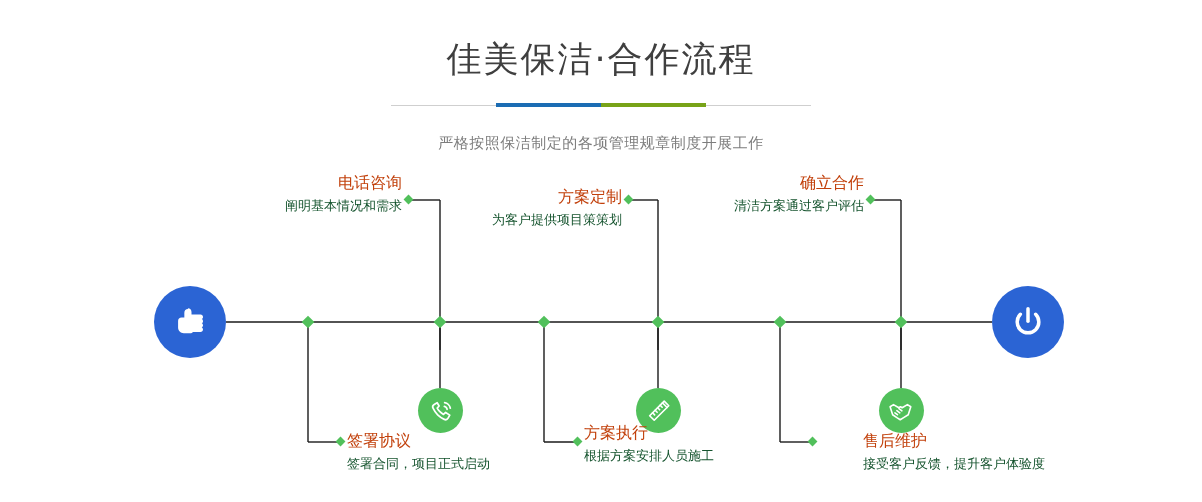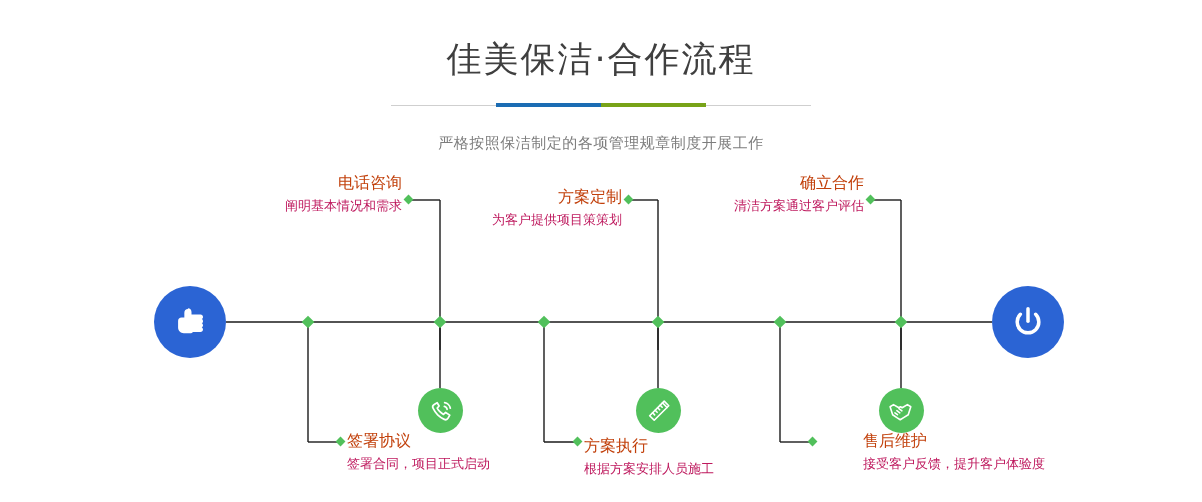--- a/index.html
+++ b/index.html
@@ -52,21 +52,21 @@
   
   .node {
     position:absolute; width:45px; height:45px; border-radius:50%;
     display:flex; align-items:center; justify-content:center;
   }
   .node svg { display:block; }
 
   
   .label { position:absolute; white-space:nowrap; }
   .label .lb-title { font-size:16px; color:#c2410c; line-height:20px; }
-  .label .lb-desc  { font-size:13px; color:#be185d; line-height:20px; margin-top:3px; }
+  .label .lb-desc  { font-size:13px; color:#14532d; line-height:20px; margin-top:3px; }
   .label.right-align { text-align:right; }
   .label.left-align  { text-align:left; }
 </style>
 </head>
 <body>
 
 <div id="root">
 
   <div class="header">
     <div class="title" style="color: rgb(63, 63, 63);">佳美保洁·合作流程</div>
@@ -190,21 +190,21 @@
     <div class="label left-align" style="left:347px; top:281px; width:300px;">
       <div class="lb-title">签署协议</div>
       <div class="lb-desc">签署合同，项目正式启动</div>
     </div>
 
     <div class="label right-align" style="left:594px; top:23px; width:270px;">
       <div class="lb-title">确立合作</div>
       <div class="lb-desc">清洁方案通过客户评估</div>
     </div>
 
-    <div class="label left-align" style="left:584px; top:286px; width:300px;">
+    <div class="label left-align" style="left:584px; top:273px; width:300px;">
       <div class="lb-title">方案执行</div>
       <div class="lb-desc">根据方案安排人员施工</div>
     </div>
 
     <div class="label left-align" style="left:819px; top:281px; width:320px;margin-left:44px;">
       <div class="lb-title">售后维护</div>
       <div class="lb-desc">接受客户反馈，提升客户体验度</div>
     </div>
 
   </div>

